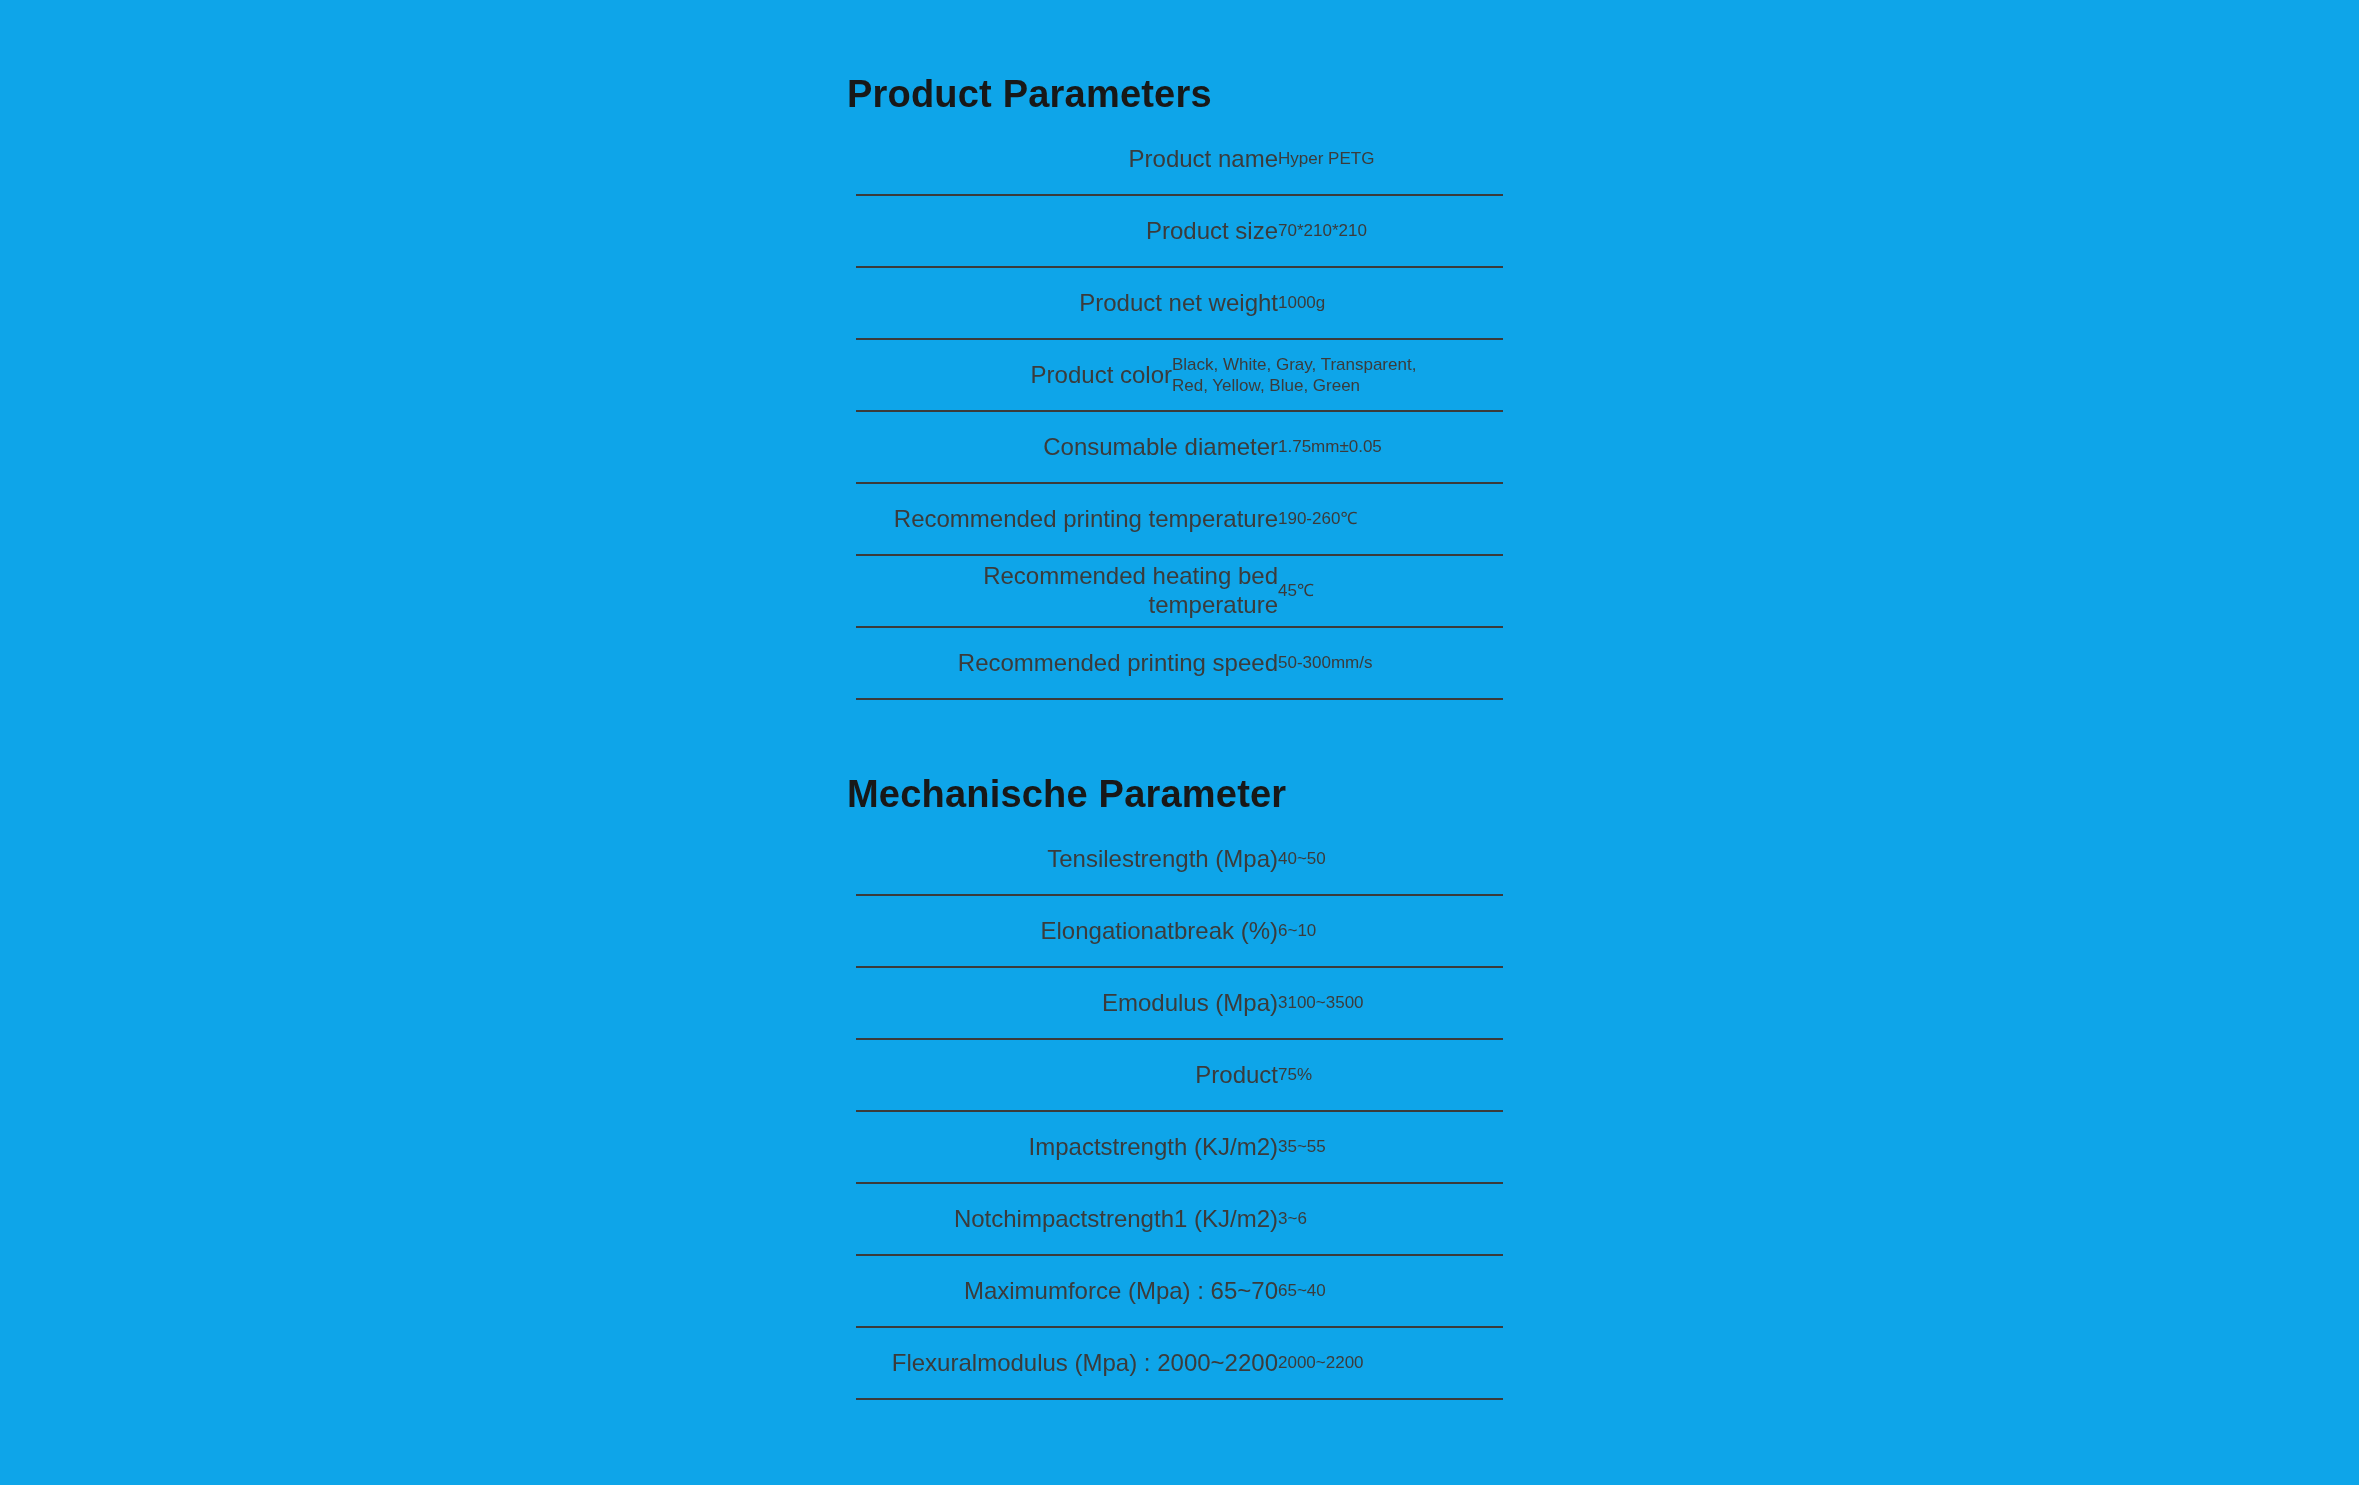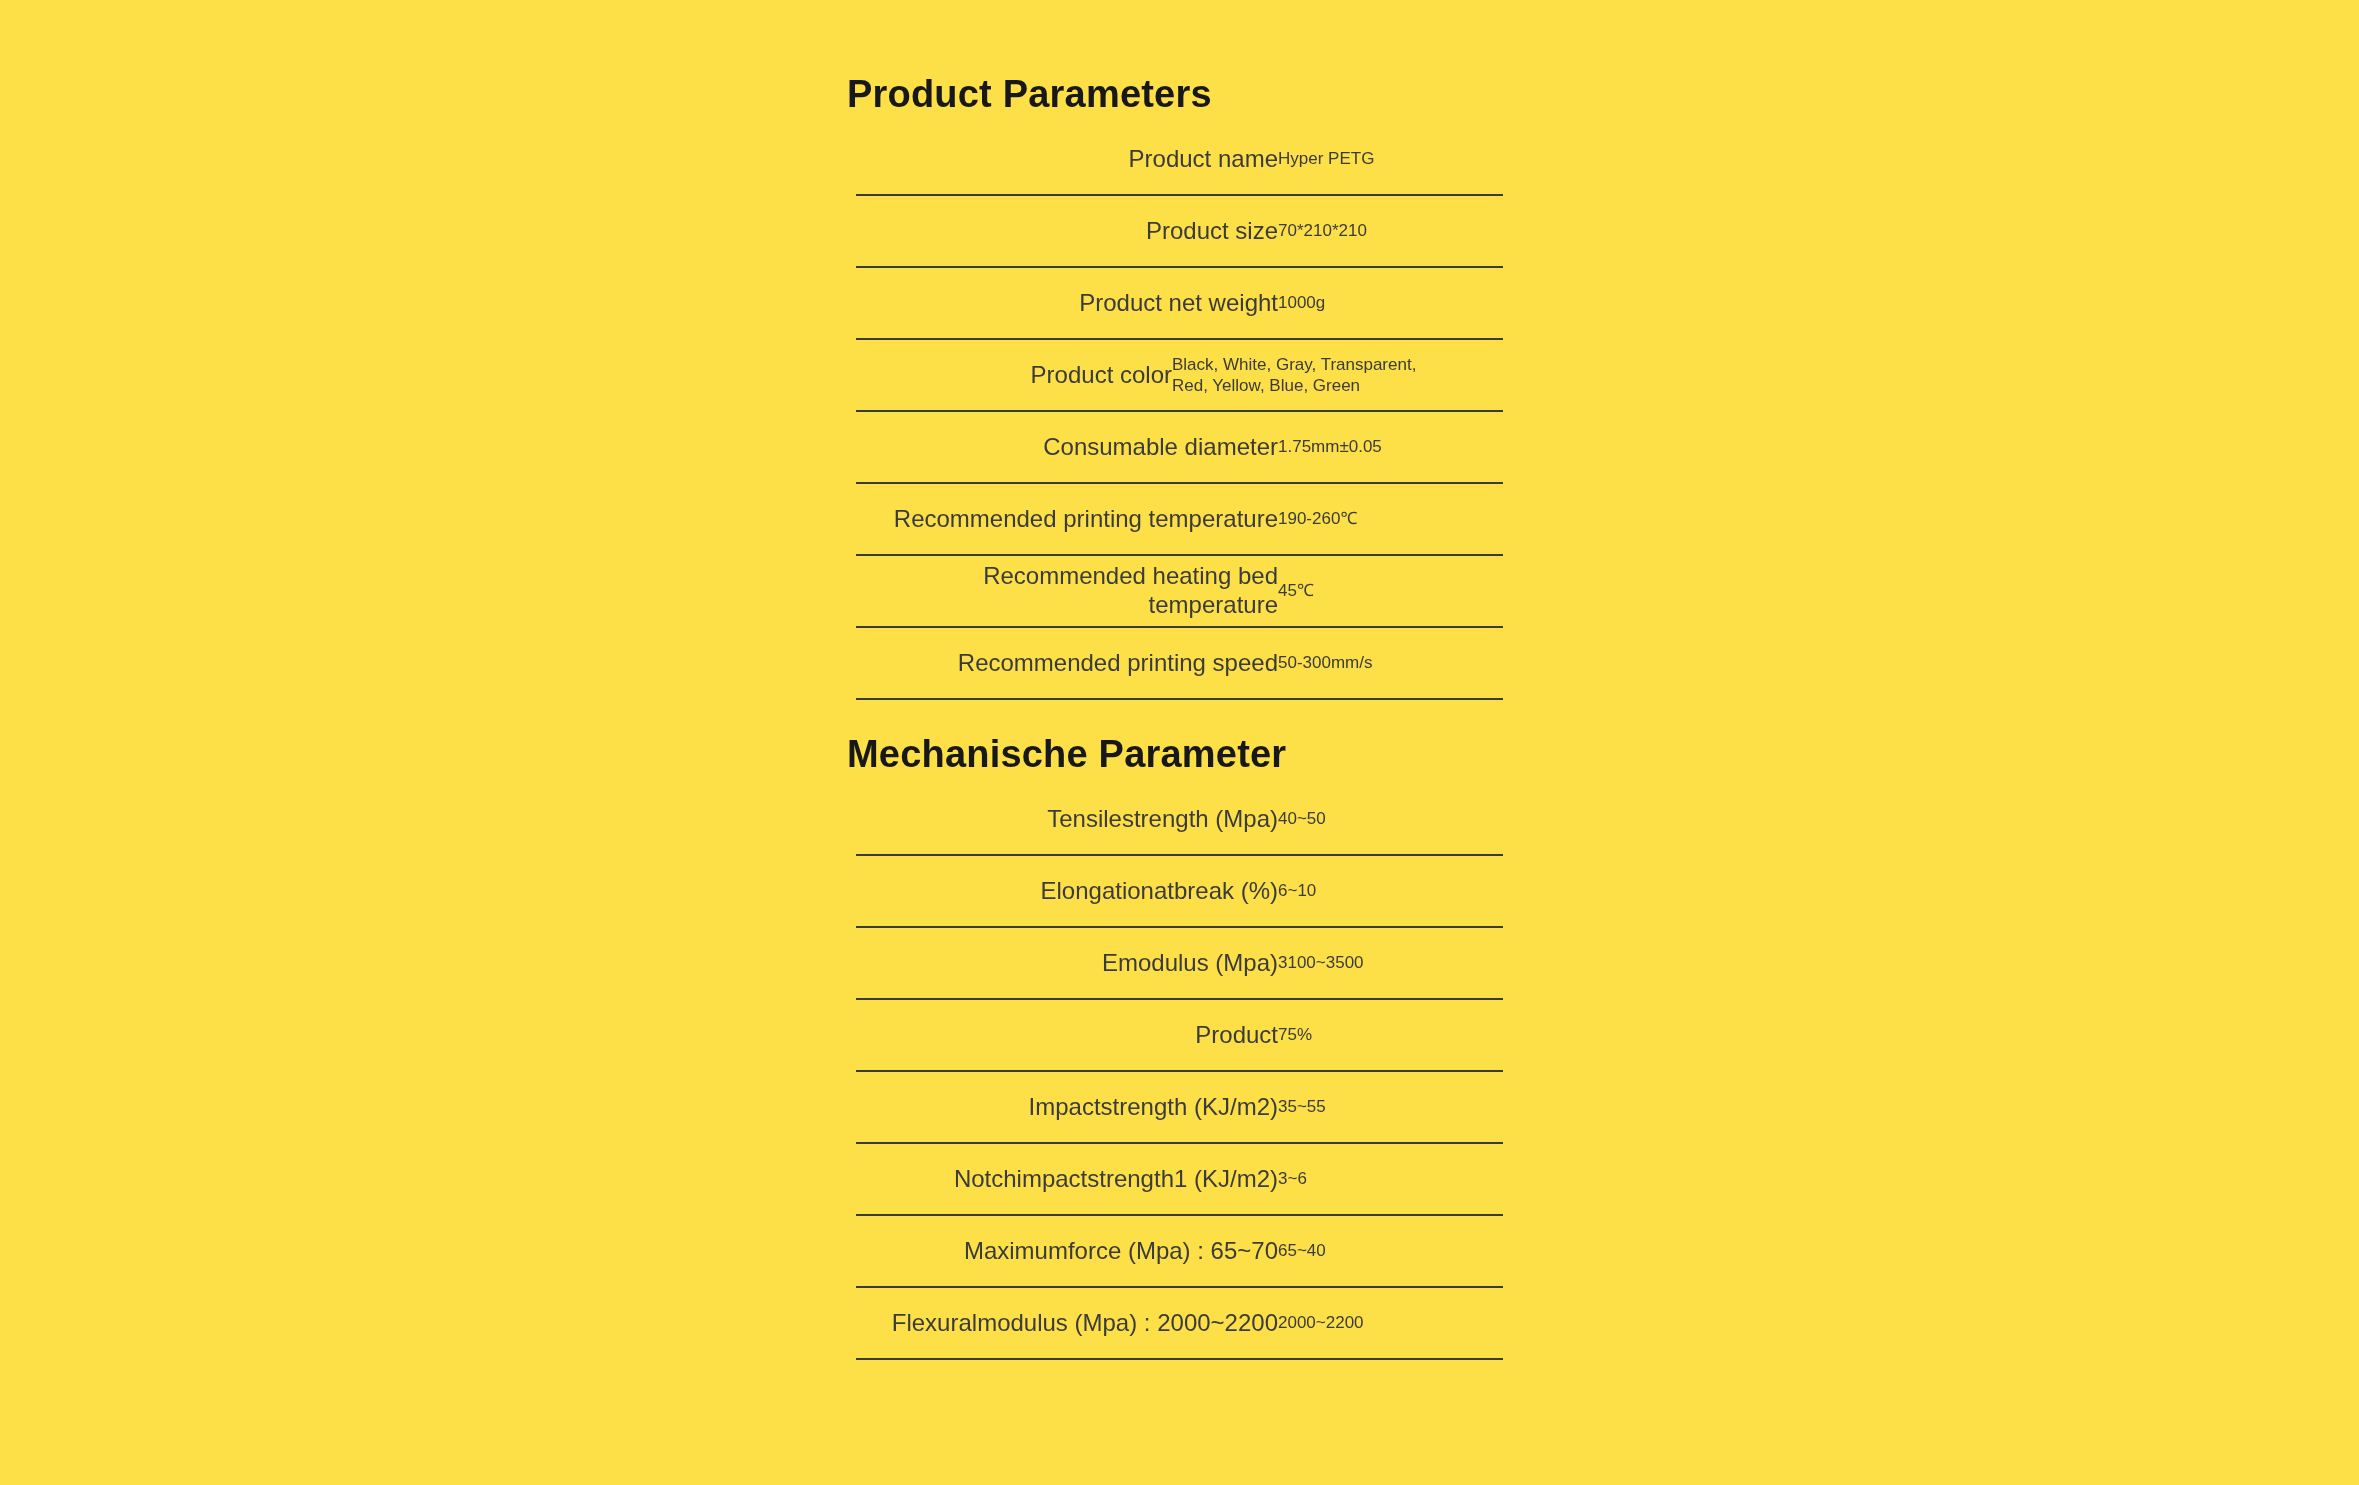--- a/index.html
+++ b/index.html
@@ -9,29 +9,29 @@
     height: 1485px;
     position: relative;
     overflow: hidden;
     font-family: "Liberation Sans", sans-serif;
   }
   .page {
     position: absolute;
     left: 0; top: 0;
     width: 2359px;
     height: 1485px;
-    background: #fde047;
+    background: #0ea5e9;
   }
   .content {
     position: absolute;
     left: 847px;
     top: 72px;
     width: 680px;
   }
-  .section + .section { margin-top: 32px; }
+  .section + .section { margin-top: 72px; }
   .section-title {
     font-size: 38px;
     line-height: 44px;
     font-weight: 700;
     color: #181818;
     letter-spacing: 0.2px;
   }
   .spec-table {
     width: 647px;
     margin: 8px 0 0 9px;

